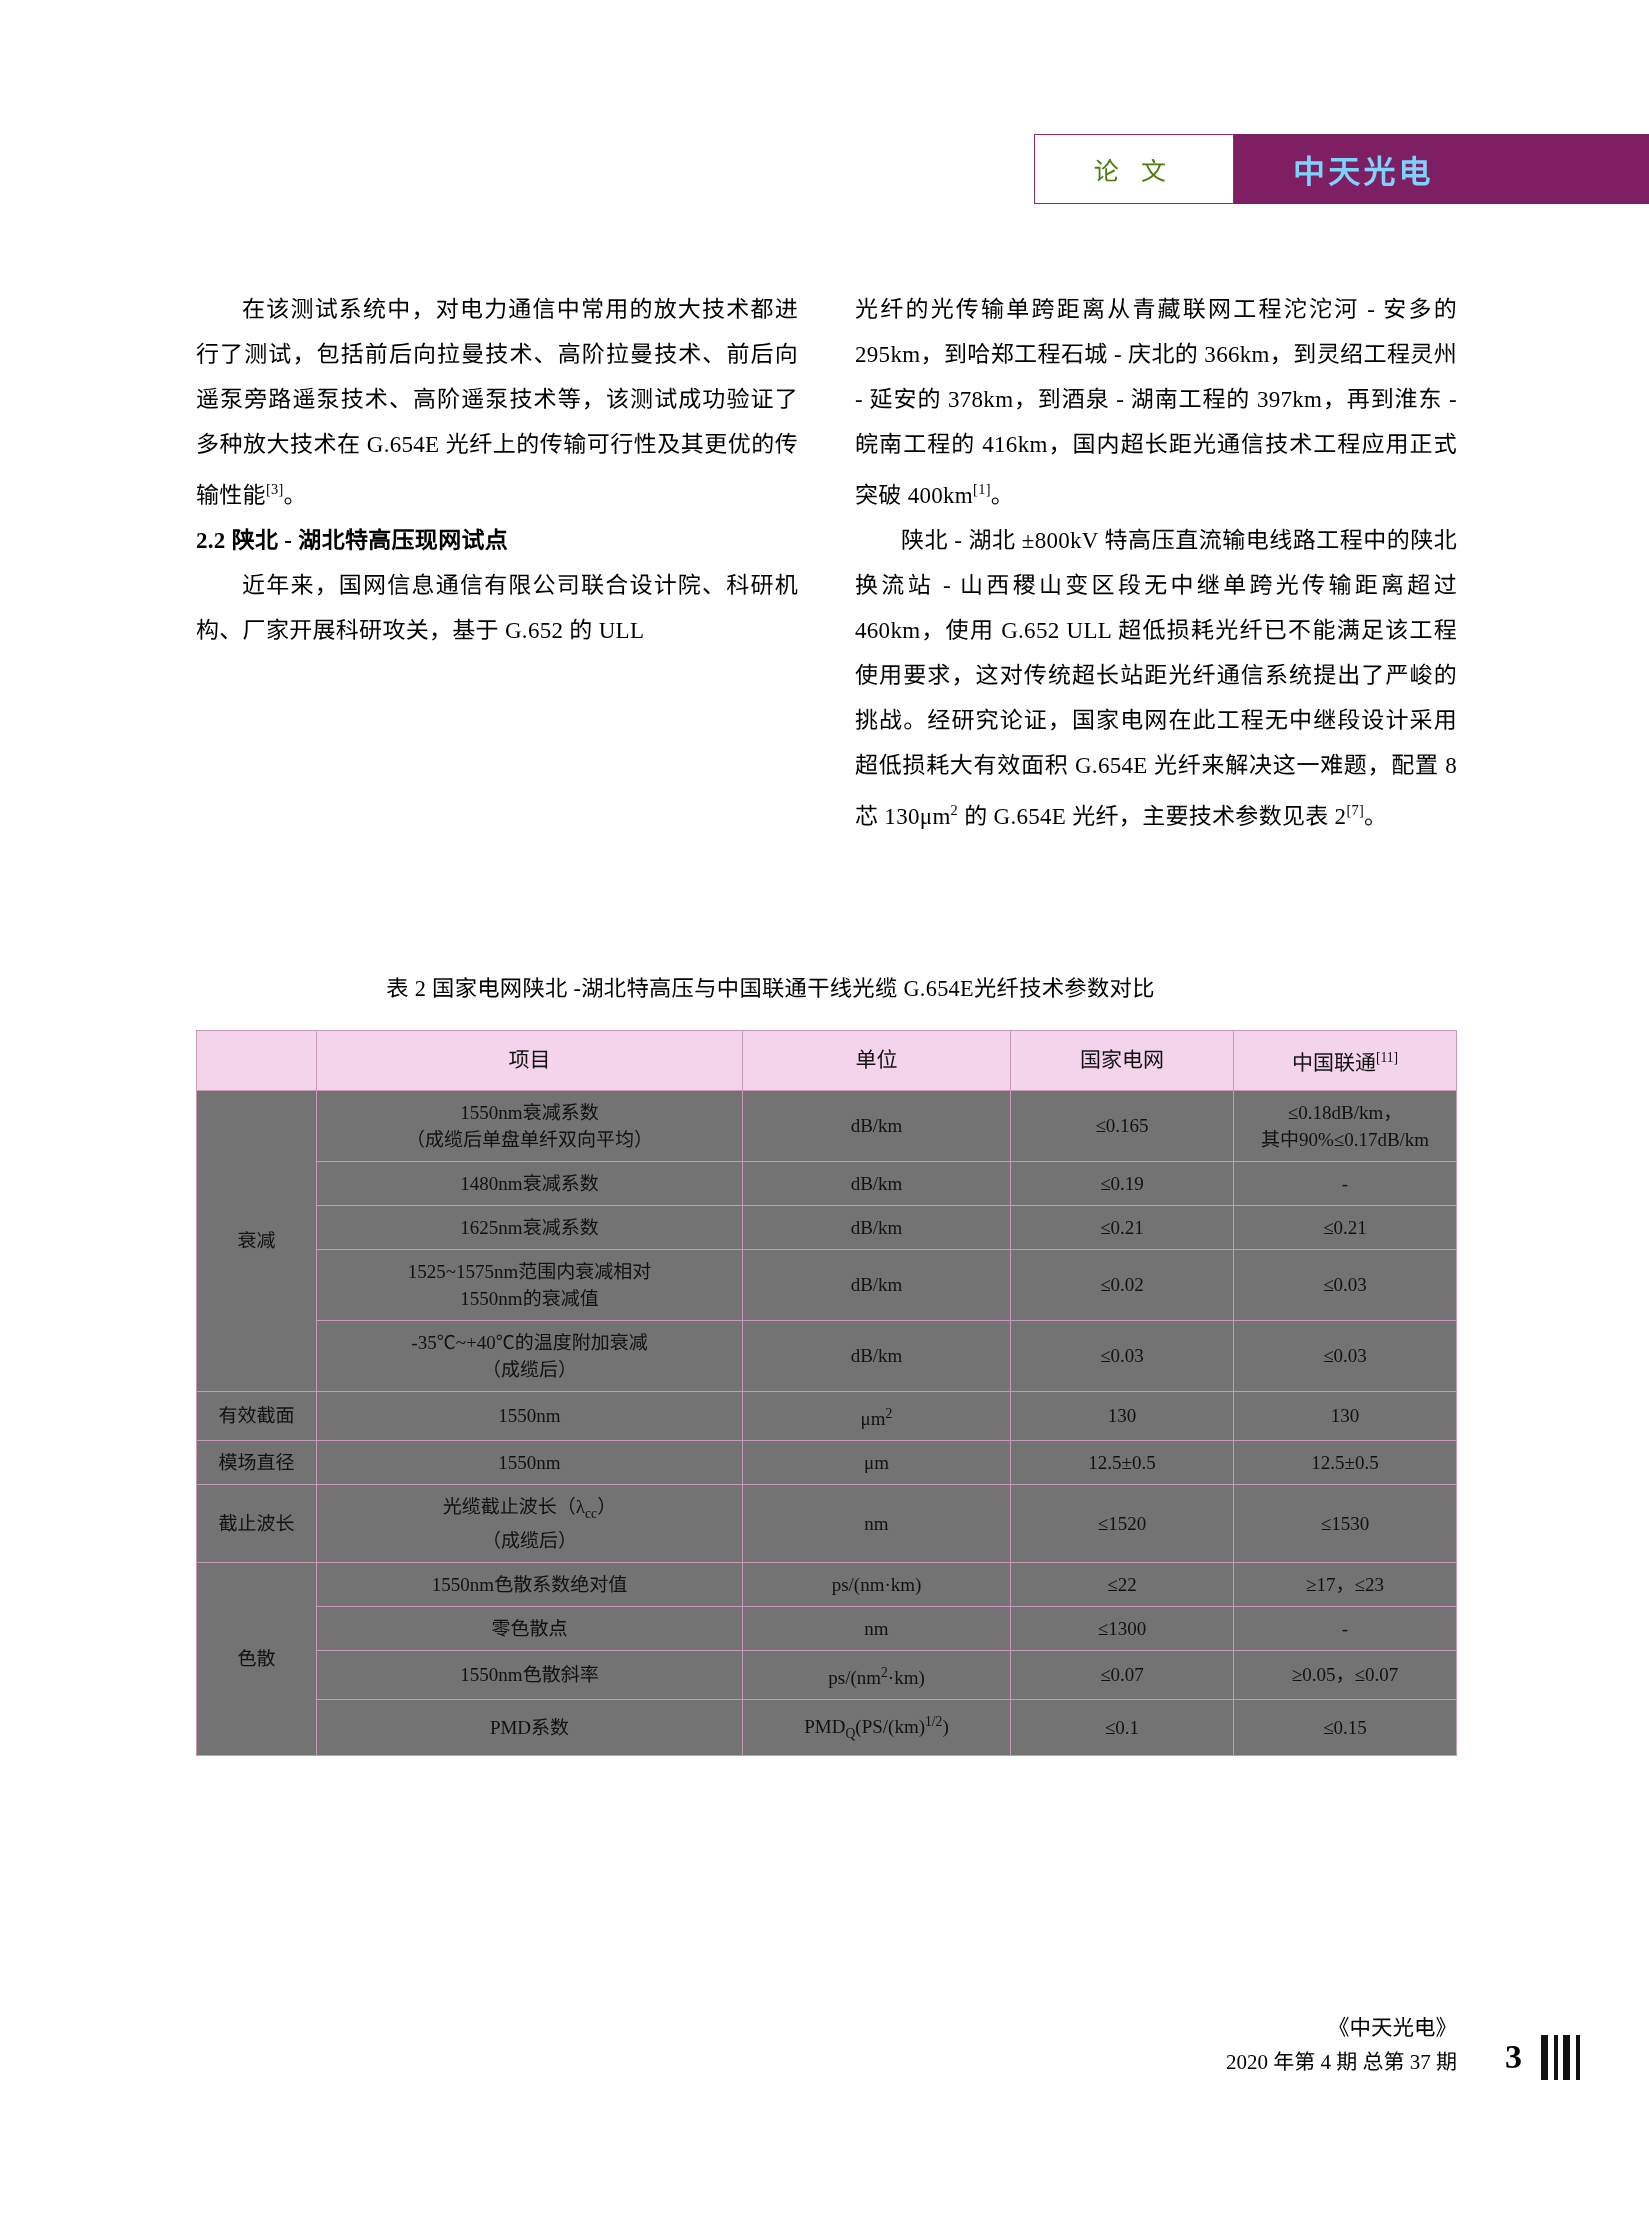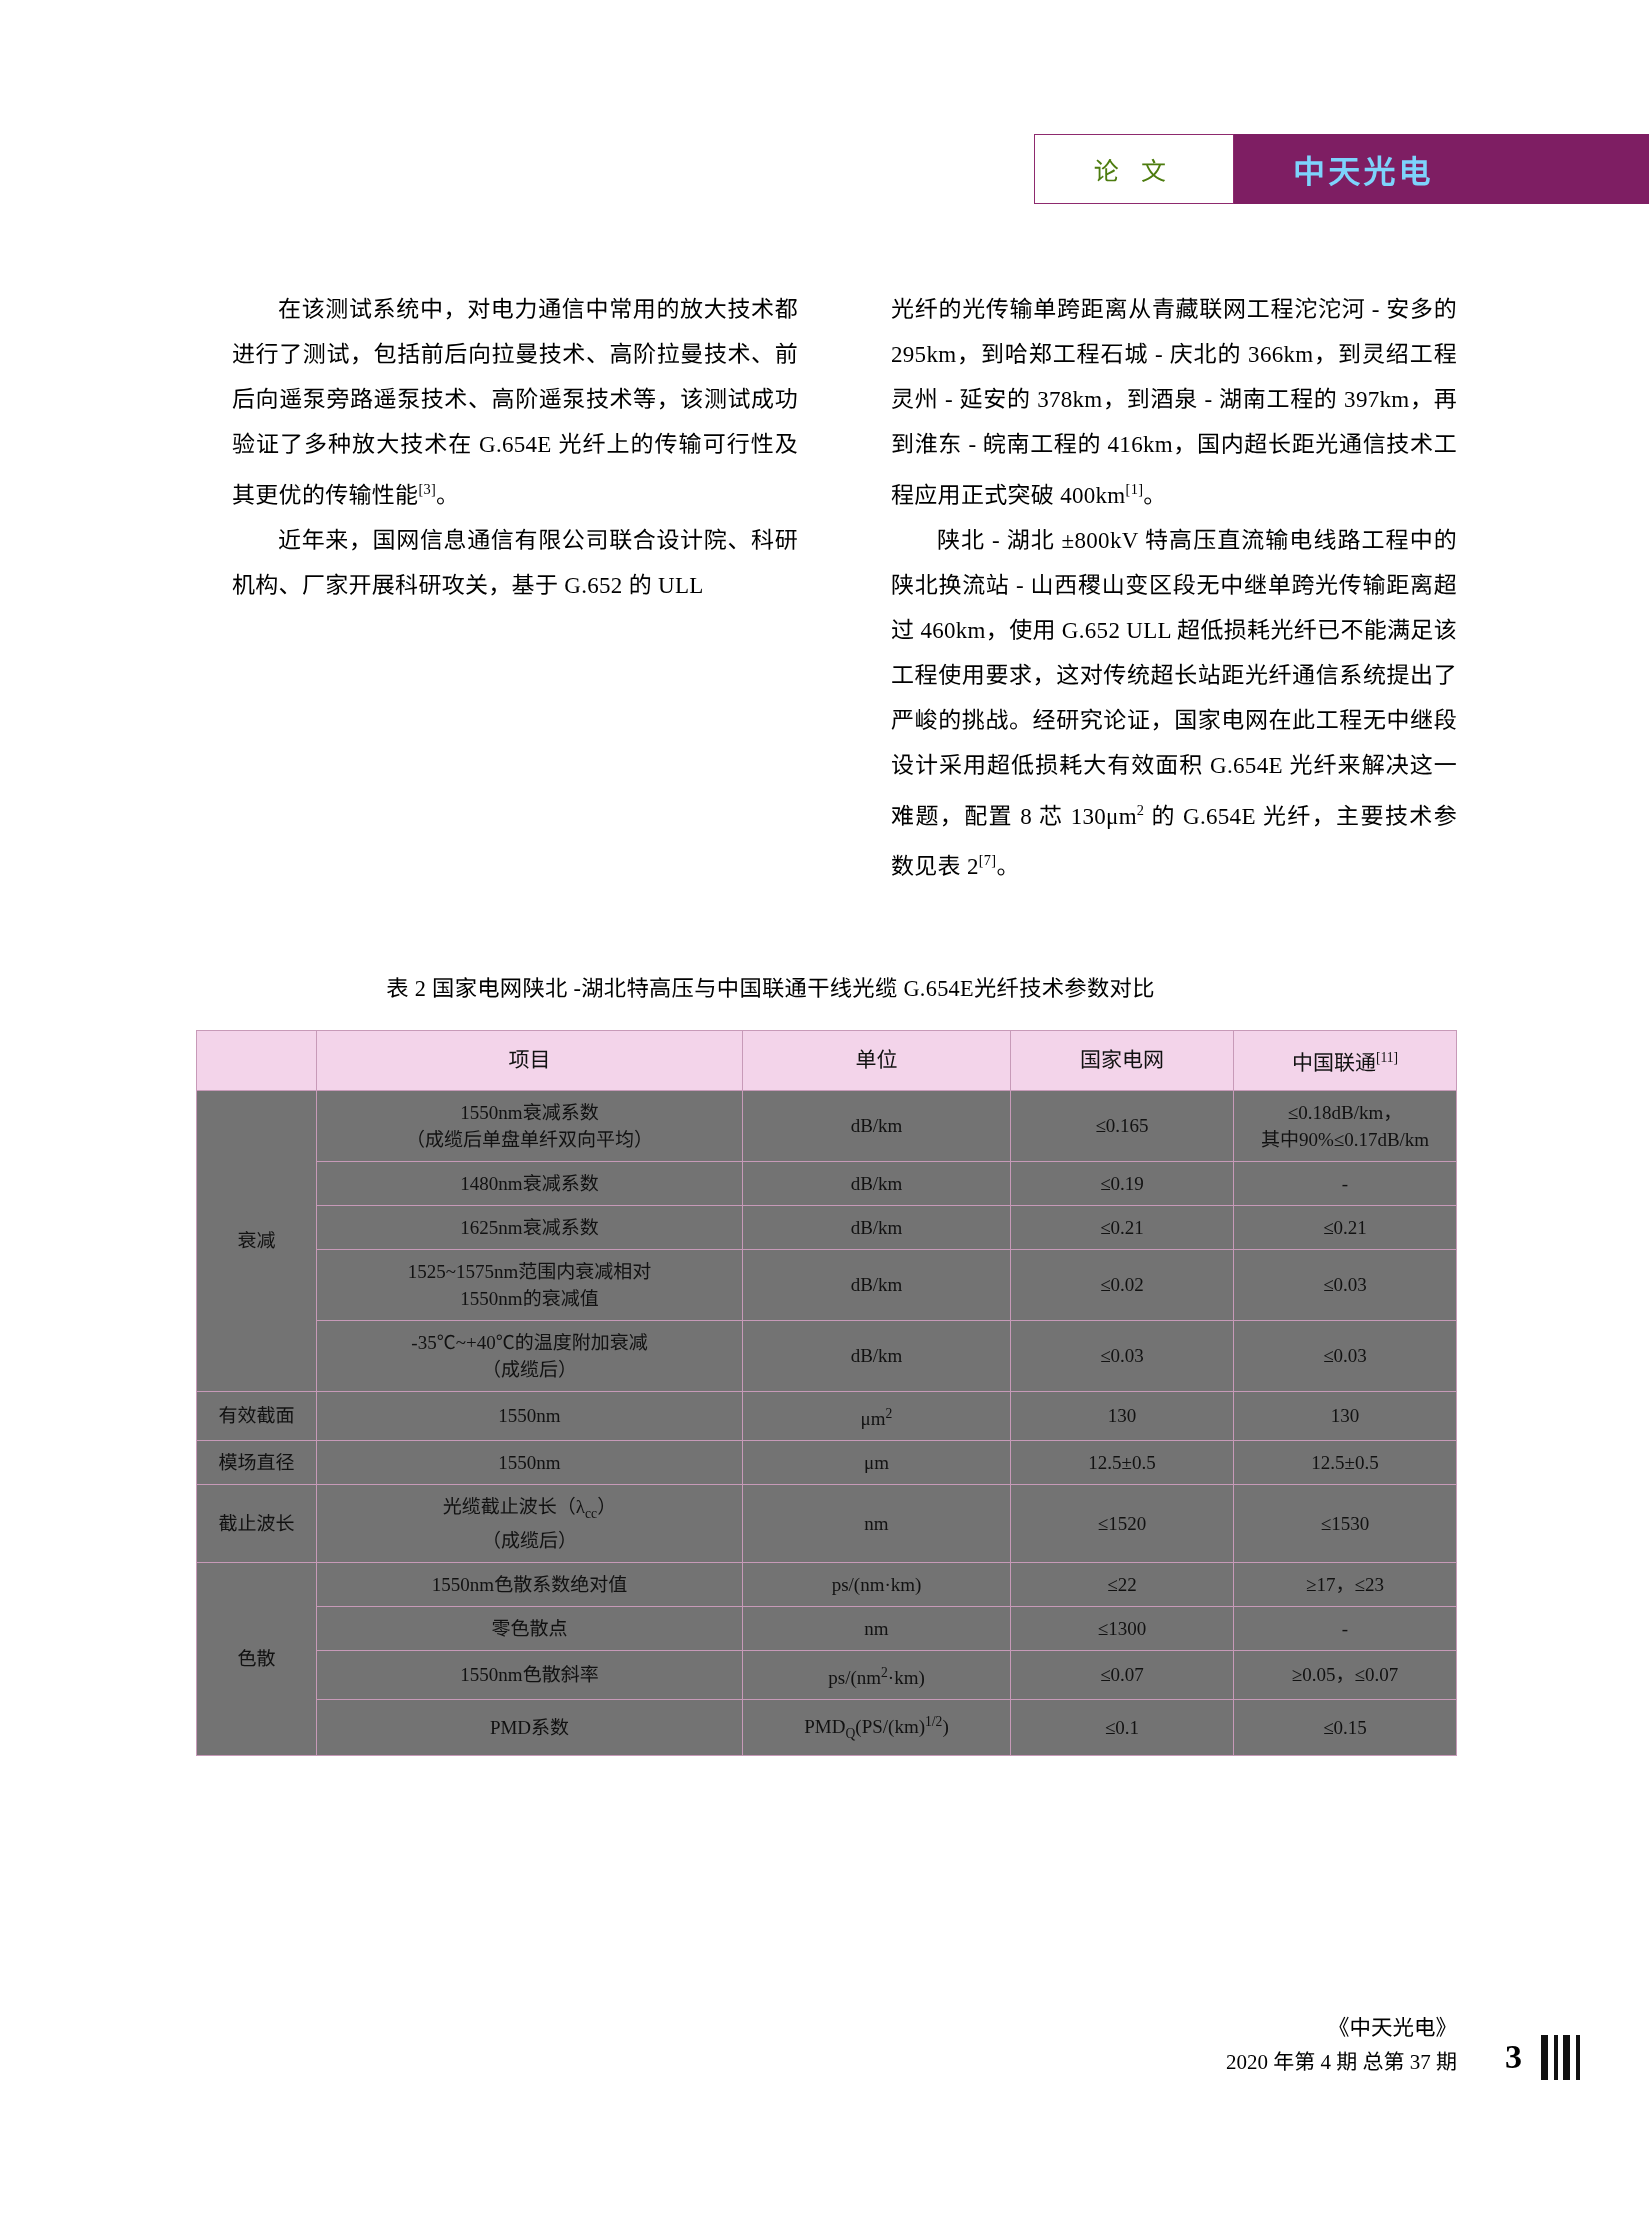--- a/index.html
+++ b/index.html
@@ -59,21 +59,20 @@
   .columns {
     position: absolute;
     top: 287px;
     left: 196px;
     width: 1261px;
     display: flex;
     gap: 57px;
   }
   .col {
     width: 602px;
-    margin-left: 36px;
   }
   .col p {
     margin: 0 0 0 0;
     font-size: 23px;
     line-height: 45px;
     text-align: justify;
     text-justify: inter-ideograph;
     letter-spacing: 0.3px;
   }
   .indent { text-indent: 46px; }
@@ -182,20 +181,21 @@
   <div class="header-left">论 文</div>
   <div class="header-right">
     <span class="brand">中天光电</span>
   </div>
 </div>
 
 <div class="columns">
 
   <div class="col">
     <p class="indent"><span>在该测试系统中，对电力通信中常用的放大技术都进行了测试，包括前后向拉曼技术、高阶拉曼技术、前后向遥泵旁路遥泵技术、高阶遥泵技术等，该测试成功验证了多种放大技术在 G.654E 光纤上的传输可行性及其更优的传输性能</span><sup>[3]</sup><span>。</span></p>
+    <p class="sec-title">2.2 陕北 - 湖北特高压现网试点</p>
     <p class="indent">近年来，国网信息通信有限公司联合设计院、科研机构、厂家开展科研攻关，基于 G.652 的 ULL</p>
   </div>
 
   <div class="col">
     <p><span>光纤的光传输单跨距离从青藏联网工程沱沱河 - 安多的 295km，到哈郑工程石城 - 庆北的 366km，到灵绍工程灵州 - 延安的 378km，到酒泉 - 湖南工程的 397km，再到淮东 - 皖南工程的 416km，国内超长距光通信技术工程应用正式突破 400km</span><sup>[1]</sup><span>。</span></p>
     <p class="indent"><span>陕北 - 湖北 ±800kV 特高压直流输电线路工程中的陕北换流站 - 山西稷山变区段无中继单跨光传输距离超过 460km，使用 G.652 ULL 超低损耗光纤已不能满足该工程使用要求，这对传统超长站距光纤通信系统提出了严峻的挑战。经研究论证，国家电网在此工程无中继段设计采用超低损耗大有效面积 G.654E 光纤来解决这一难题，配置 8 芯 130μm</span><sup>2</sup><span> 的 G.654E 光纤，主要技术参数见表 2</span><sup>[7]</sup><span>。</span></p>
   </div>
 
 </div>
 

